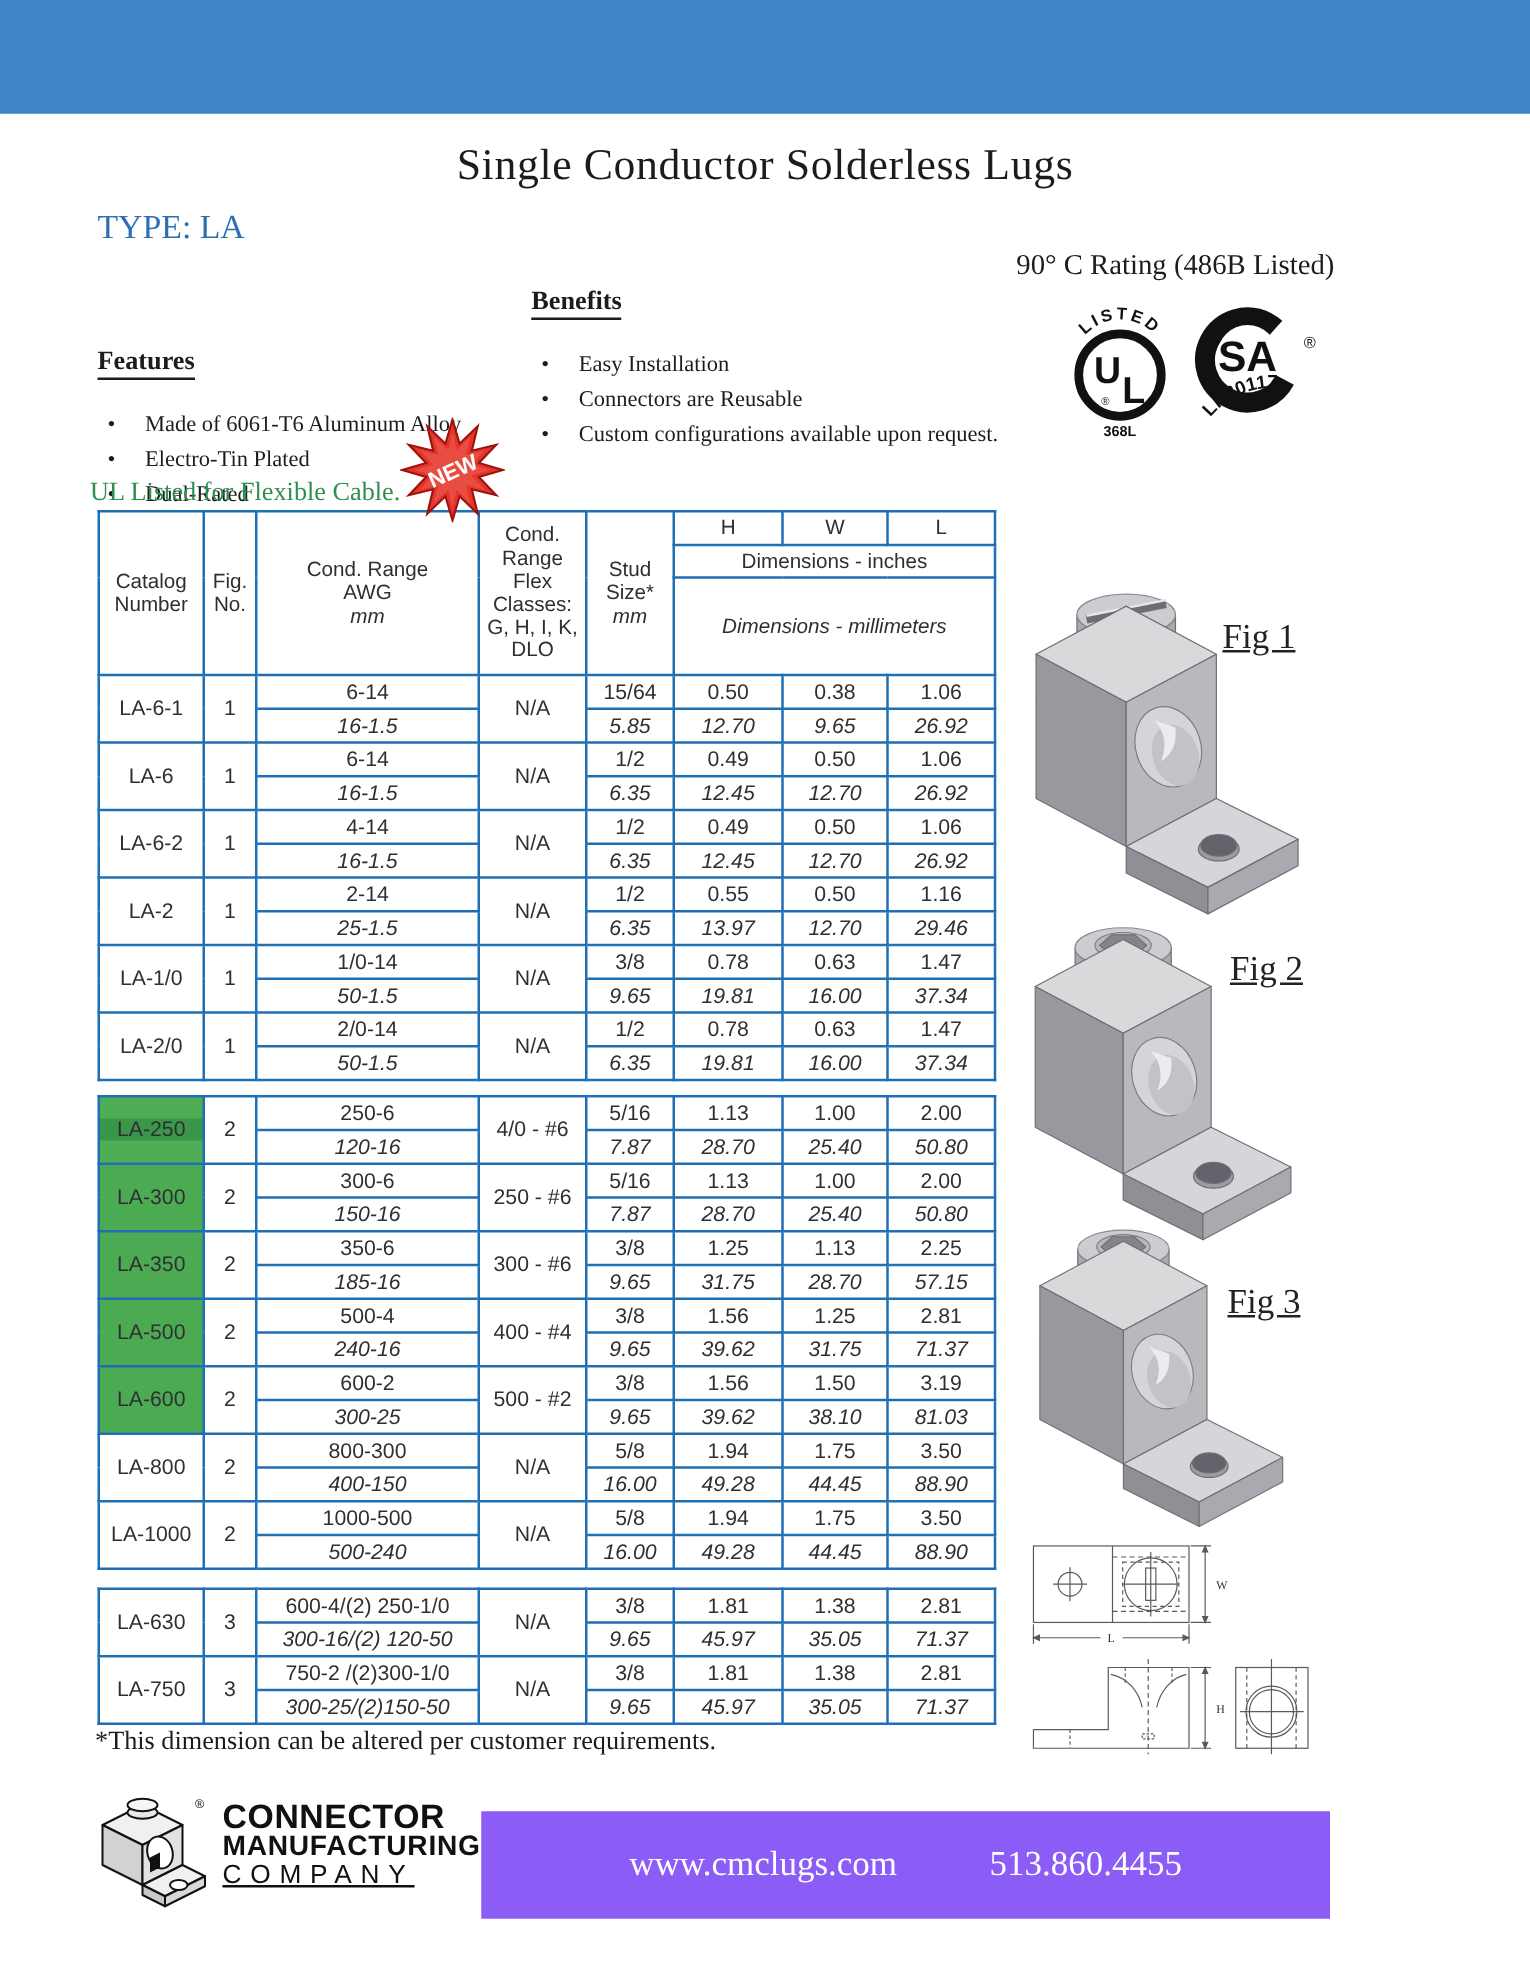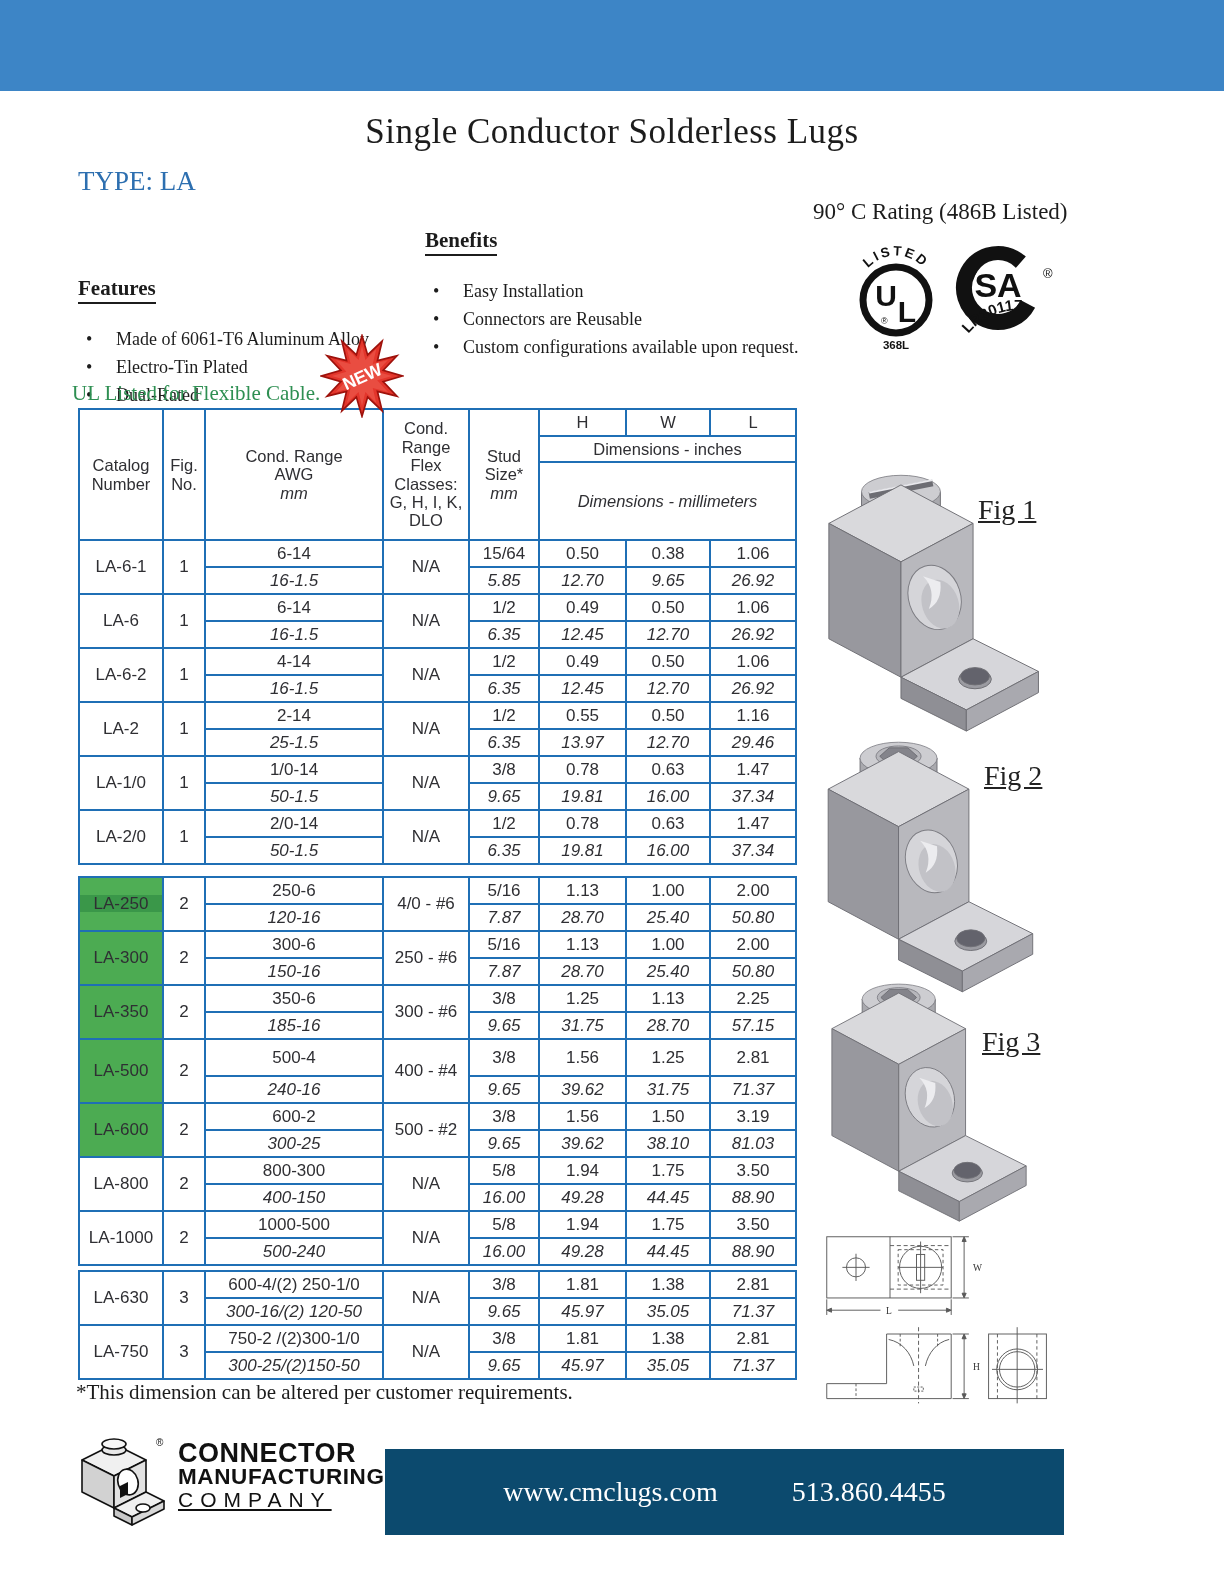--- a/index.html
+++ b/index.html
@@ -31,21 +31,21 @@
   .t1{top:408px;} .t2{top:876px;} .t3{top:1270px;}
   .fig-label{position:absolute;font-size:28px;color:#222;z-index:3;text-decoration:underline;}
   .lug-fig{position:absolute;z-index:1;}
   .dim-drawing{position:absolute;left:822px;top:1232px;z-index:1;}
   .footnote{position:absolute;left:76px;top:1380px;font-size:21px;}
   .footer-logo{position:absolute;left:68px;top:1430px;display:flex;align-items:flex-start;}
   .logo-text{margin-left:10px;margin-top:10px;font-family:"Liberation Sans","DejaVu Sans",sans-serif;color:#111;}
   .logo-line1{font-size:27px;font-weight:bold;letter-spacing:.5px;line-height:26px;}
   .logo-line2{font-size:22.5px;font-weight:bold;letter-spacing:.6px;line-height:22px;}
   .logo-line3{font-size:21px;letter-spacing:7px;line-height:24px;text-decoration:underline;}
-  .footer-bar{position:absolute;left:385px;top:1449px;width:679px;height:86px;background:#0c4a6e;
+  .footer-bar{position:absolute;left:385px;top:1449px;width:679px;height:86px;background:#8b5cf6;
               display:flex;align-items:center;justify-content:center;gap:74px;color:#fff;font-size:28px;}
   svg text{font-family:"Liberation Sans","DejaVu Sans",sans-serif;}
   svg text.serif{font-family:"Liberation Serif","DejaVu Serif",serif;}
 </style>
 </head>
 <body>
 
 <div class="page">
 
   <div class="topbar"></div>
@@ -301,21 +301,21 @@
       <td>1.13</td>
       <td>2.25</td>
     </tr>
     <tr class="mm-row" style="height:27px">
       <td>185-16</td>
       <td>9.65</td>
       <td>31.75</td>
       <td>28.70</td>
       <td>57.15</td>
     </tr>
-          <tr style="height:37px">
+          <tr style="height:27px">
       <td rowspan="2" class="hl">LA-500</td>
       <td rowspan="2">2</td>
       <td>500-4</td>
       <td rowspan="2">400 - #4</td>
       <td>3/8</td>
       <td>1.56</td>
       <td>1.25</td>
       <td>2.81</td>
     </tr>
     <tr class="mm-row" style="height:27px">

